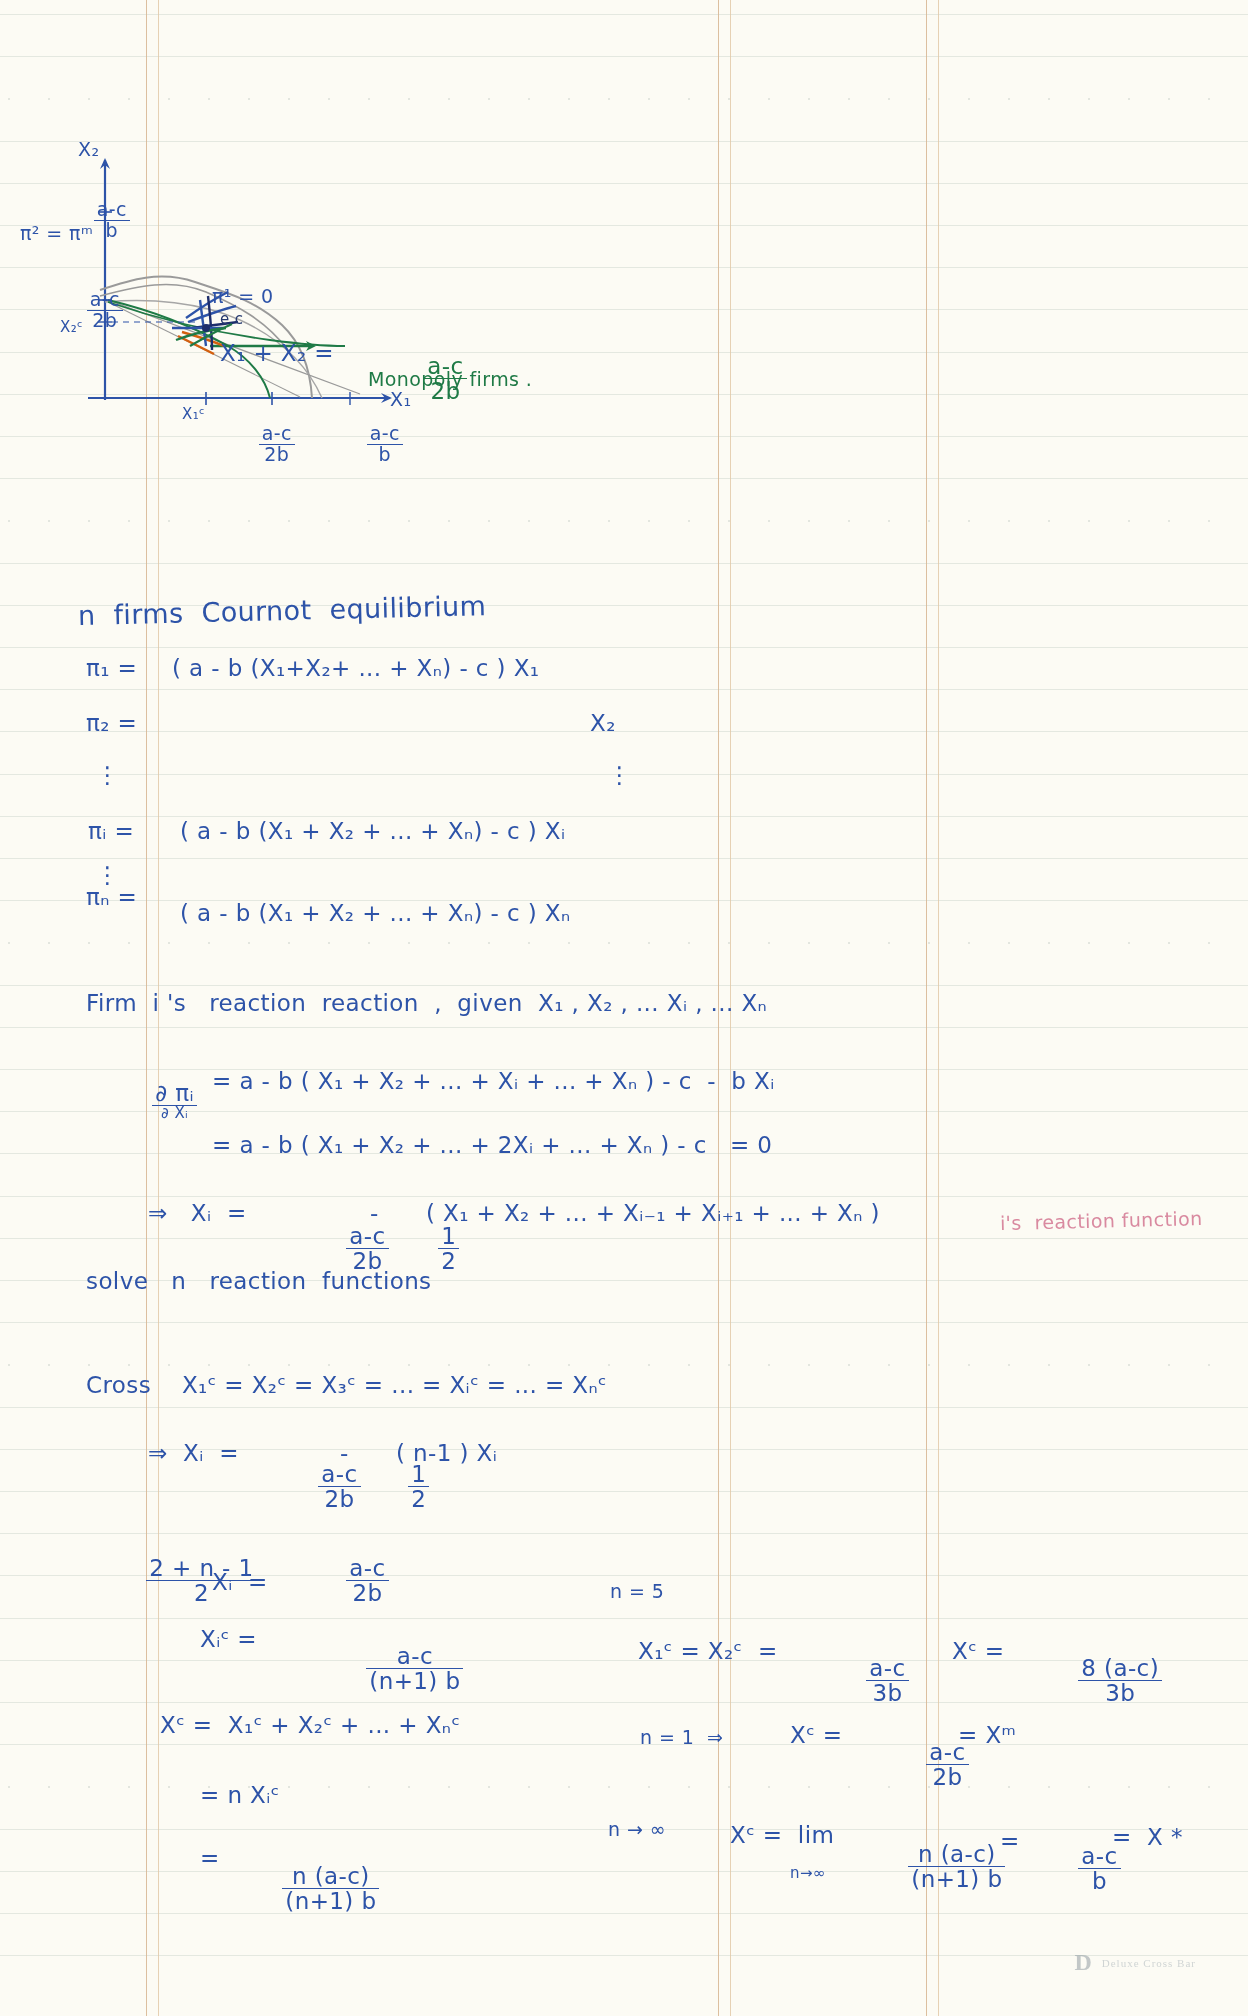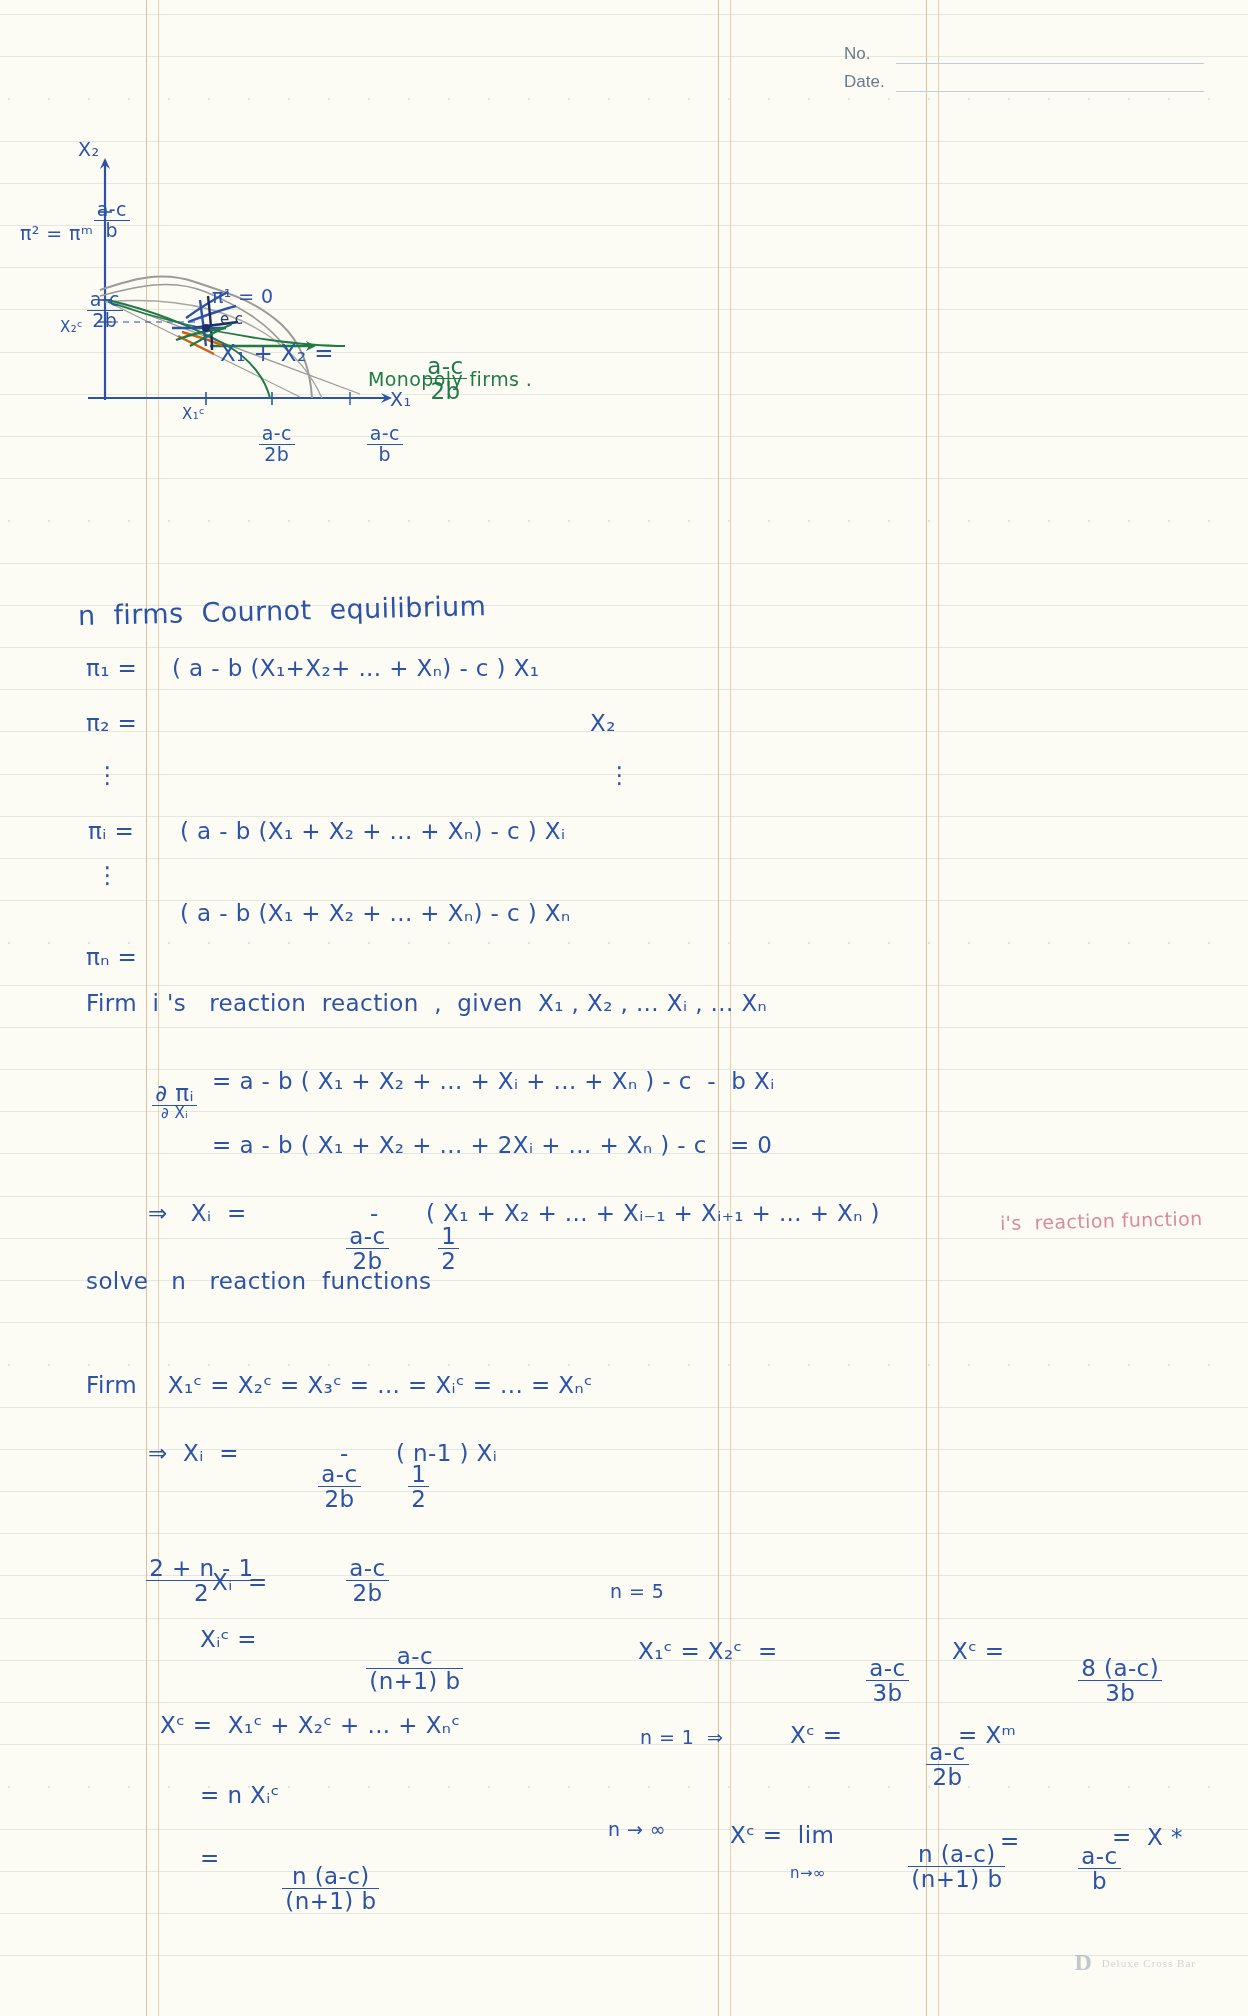--- a/index.html
+++ b/index.html
@@ -280,30 +280,20 @@
       <div class="hline" style="top: 1955px;"></div>
     </div>
 
   <div class="vline dark" style="left:146px"></div>
   <div class="vline" style="left:158px"></div>
   <div class="vline dark" style="left:718px"></div>
   <div class="vline" style="left:730px"></div>
   <div class="vline dark" style="left:926px"></div>
   <div class="vline" style="left:938px"></div>
 
-  <div id="header">
-    <div class="row">
-      <span class="lbl">No.</span>
-      <span class="rule"></span>
-    </div>
-    <div class="row">
-      <span class="lbl">Date.</span>
-      <span class="rule"></span>
-    </div>
-  </div>
 
   <div id="graph">
     <svg width="560" height="300" viewBox="0 0 560 300">
 
       <line x1="45" y1="10" x2="45" y2="250" stroke="#2d53a8" stroke-width="2.2"></line>
       <line x1="28" y1="248" x2="330" y2="248" stroke="#2d53a8" stroke-width="2.2"></line>
 
       <path d="M45 8 l-5 11 l5 -4 l5 4 z" fill="#2d53a8"></path>
       <path d="M332 248 l-11 -5 l4 5 l-4 5 z" fill="#2d53a8"></path>
 
@@ -390,21 +380,21 @@
     <span class="hw ink-blue sz-l" style="left:590px;top:710px">X₂</span>
 
     <span class="hw ink-blue sz-l" style="left:96px;top:762px">⋮</span>
     <span class="hw ink-blue sz-l" style="left:608px;top:762px">⋮</span>
 
     <span class="hw ink-blue sz-l" style="left:88px;top:818px">πᵢ =</span>
     <span class="hw ink-blue sz-l" style="left:180px;top:818px">( a - b (X₁ + X₂ + ... + Xₙ) - c ) Xᵢ</span>
 
     <span class="hw ink-blue sz-l" style="left:96px;top:862px">⋮</span>
 
-    <span class="hw ink-blue sz-l" style="left:86px;top:944px">πₙ =</span>
+    <span class="hw ink-blue sz-l" style="left:86px;top:884px">πₙ =</span>
     <span class="hw ink-blue sz-l" style="left:180px;top:900px">( a - b (X₁ + X₂ + ... + Xₙ) - c ) Xₙ</span>
 
     <span class="hw ink-blue sz-l" style="left:86px;top:990px">Firm  i 's   reaction  reaction  ,  given  X₁ , X₂ , ... Xᵢ , ... Xₙ</span>
 
     <span class="hw ink-blue sz-l" style="left:106px;top:1055px">
       <span class="frac"><span class="num">∂ πᵢ</span><span class="den sz-s">∂ Xᵢ</span></span>
     </span>
     <span class="hw ink-blue sz-l" style="left:212px;top:1068px">= a - b ( X₁ + X₂ + ... + Xᵢ + ... + Xₙ ) - c  -  b Xᵢ</span>
     <span class="hw ink-blue sz-l" style="left:212px;top:1132px">= a - b ( X₁ + X₂ + ... + 2Xᵢ + ... + Xₙ ) - c   = 0</span>
 
@@ -414,21 +404,21 @@
     </span>
     <span class="hw ink-blue sz-l" style="left:370px;top:1200px">-</span>
     <span class="hw ink-blue sz-l" style="left:392px;top:1198px">
       <span class="frac"><span class="num">1</span><span class="den">2</span></span>
     </span>
     <span class="hw ink-blue sz-l" style="left:426px;top:1200px">( X₁ + X₂ + ... + Xᵢ₋₁ + Xᵢ₊₁ + ... + Xₙ )</span>
     <span class="hw ink-pink sz-m slant" style="left:1000px;top:1212px">i's  reaction function</span>
 
     <span class="hw ink-blue sz-l" style="left:86px;top:1268px">solve   n   reaction  functions</span>
 
-    <span class="hw ink-blue sz-l" style="left:86px;top:1372px">Firm    X₁ᶜ = X₂ᶜ = X₃ᶜ = ... = Xᵢᶜ = ... = Xₙᶜ</span>
+    <span class="hw ink-blue sz-l" style="left:86px;top:1372px">Cross    X₁ᶜ = X₂ᶜ = X₃ᶜ = ... = Xᵢᶜ = ... = Xₙᶜ</span>
 
     <span class="hw ink-blue sz-l" style="left:148px;top:1440px">⇒  Xᵢ  =</span>
     <span class="hw ink-blue sz-l" style="left:272px;top:1436px">
       <span class="frac"><span class="num">a-c</span><span class="den">2b</span></span>
     </span>
     <span class="hw ink-blue sz-l" style="left:340px;top:1440px">-</span>
     <span class="hw ink-blue sz-l" style="left:362px;top:1436px">
       <span class="frac"><span class="num">1</span><span class="den">2</span></span>
     </span>
     <span class="hw ink-blue sz-l" style="left:396px;top:1440px">( n-1 ) Xᵢ</span>

